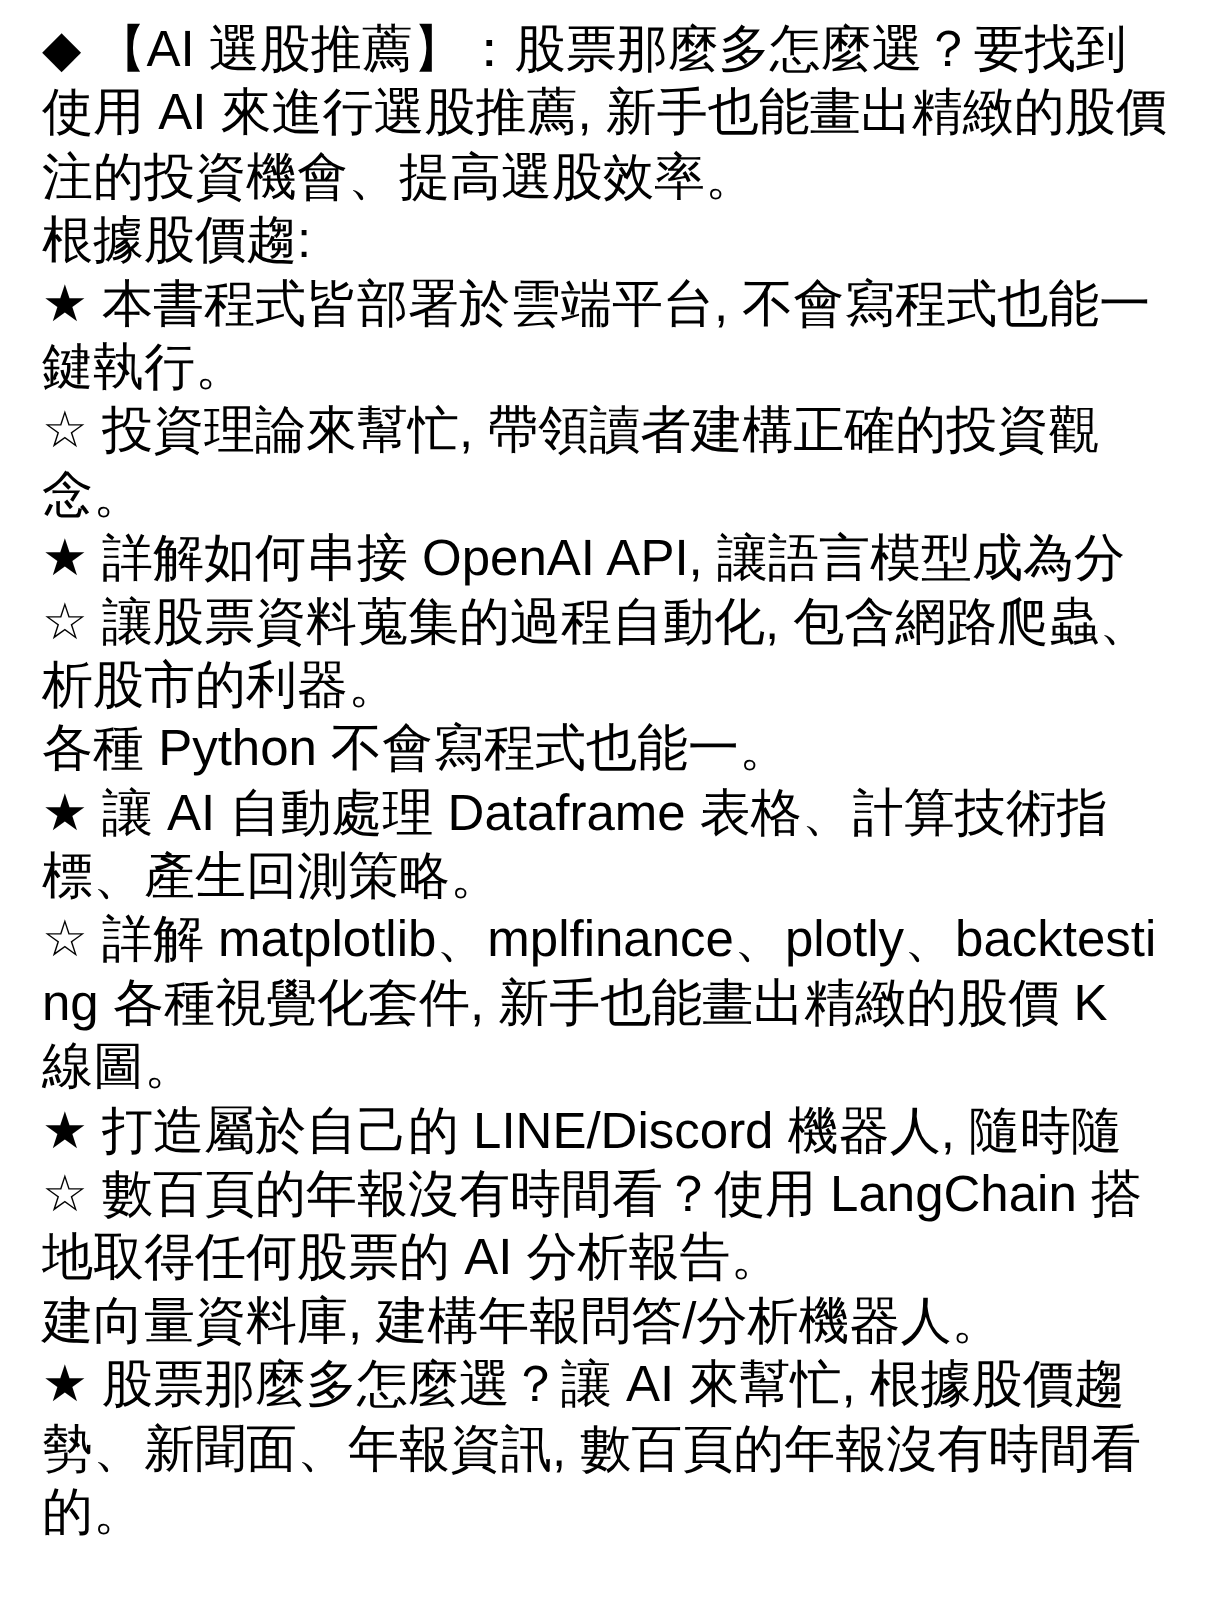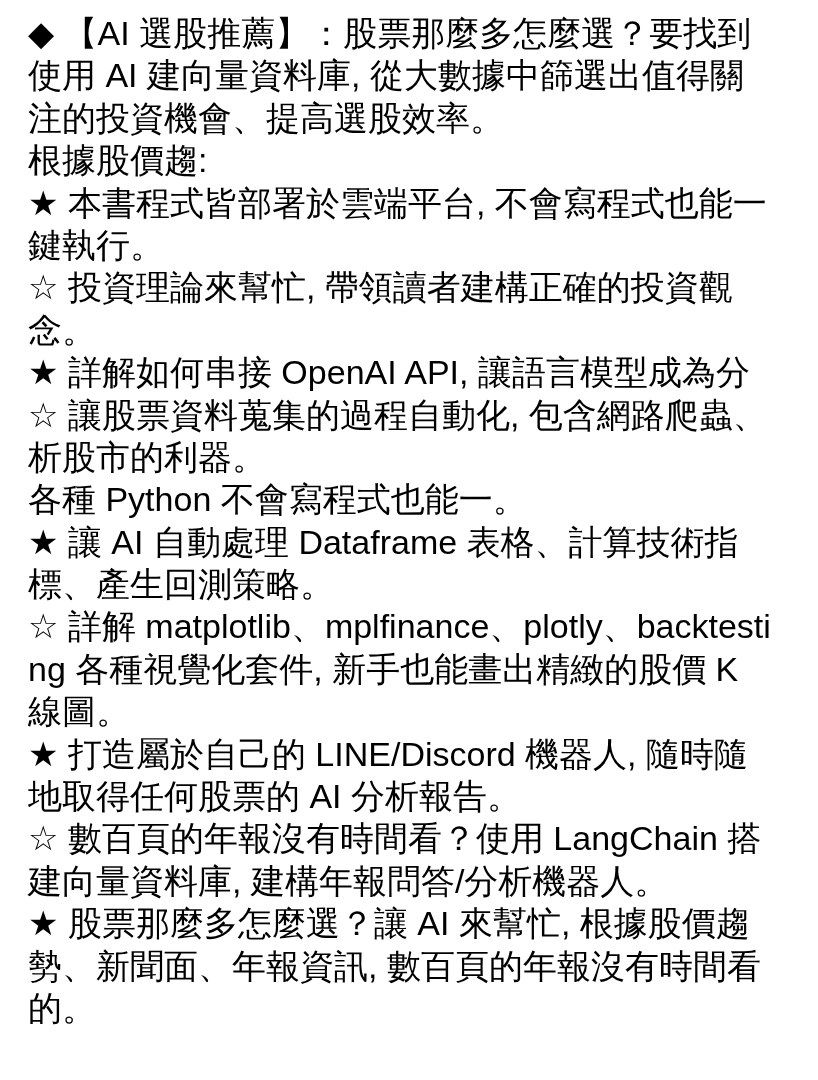--- a/index.html
+++ b/index.html
@@ -27,36 +27,36 @@
     white-space: pre;
     height: 42.4px;
     overflow: visible;
   }
 </style>
 </head>
 <body style="background: rgb(255, 255, 255);">
 
 <div class="page" style="color: rgb(0, 0, 0);">
   <div class="line">◆ 【AI 選股推薦】：股票那麼多怎麼選？要找到</div>
-  <div class="line">使用 AI 建向量資料庫, 從大數據中篩選出值得關</div>
+  <div class="line">使用 AI 來進行選股推薦, 新手也能畫出精緻的股價</div>
   <div class="line">注的投資機會、提高選股效率。</div>
   <div class="line">根據股價趨:</div>
   <div class="line">★ 本書程式皆部署於雲端平台, 不會寫程式也能一</div>
   <div class="line">鍵執行。</div>
   <div class="line">☆ 投資理論來幫忙, 帶領讀者建構正確的投資觀</div>
   <div class="line">念。</div>
   <div class="line">★ 詳解如何串接 OpenAI API, 讓語言模型成為分</div>
   <div class="line">☆ 讓股票資料蒐集的過程自動化, 包含網路爬蟲、</div>
   <div class="line">析股市的利器。</div>
   <div class="line">各種 Python 不會寫程式也能一。</div>
   <div class="line">★ 讓 AI 自動處理 Dataframe 表格、計算技術指</div>
   <div class="line">標、產生回測策略。</div>
   <div class="line">☆ 詳解 matplotlib、mplfinance、plotly、backtesti</div>
   <div class="line">ng 各種視覺化套件, 新手也能畫出精緻的股價 K</div>
   <div class="line">線圖。</div>
   <div class="line">★ 打造屬於自己的 LINE/Discord 機器人, 隨時隨</div>
+  <div class="line">☆ 數百頁的年報沒有時間看？使用 LangChain 搭</div>
   <div class="line">地取得任何股票的 AI 分析報告。</div>
-  <div class="line">☆ 數百頁的年報沒有時間看？使用 LangChain 搭</div>
   <div class="line">建向量資料庫, 建構年報問答/分析機器人。</div>
   <div class="line">★ 股票那麼多怎麼選？讓 AI 來幫忙, 根據股價趨</div>
   <div class="line">勢、新聞面、年報資訊, 數百頁的年報沒有時間看</div>
   <div class="line">的。</div>
 </div>
 
 </body></html>

